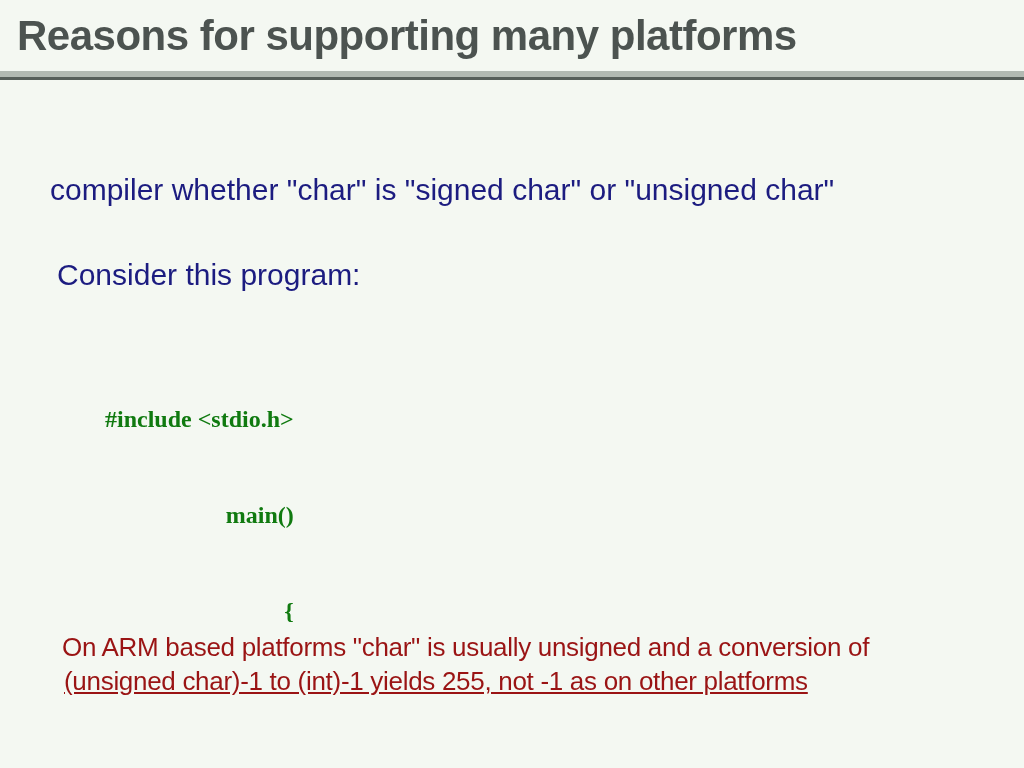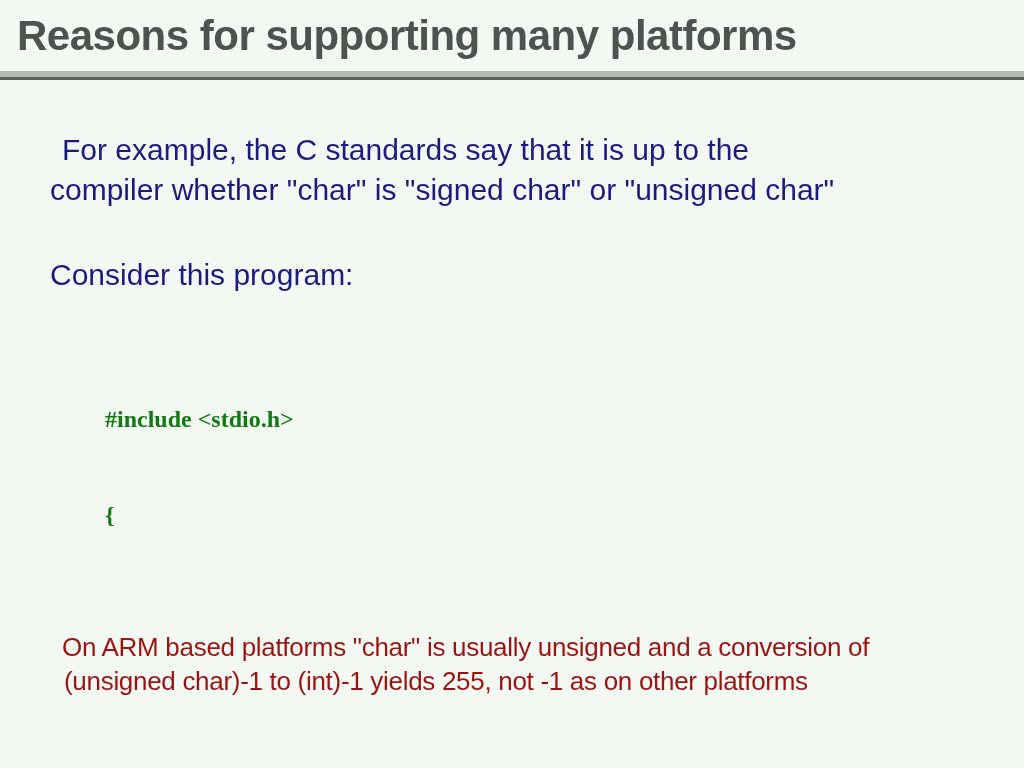--- a/index.html
+++ b/index.html
@@ -7,20 +7,21 @@
     padding: 0;
     background: #e8e8e8;
   }
   .slide {
     position: relative;
     width: 1024px;
     height: 768px;
     background: #f4f8f2;
     overflow: hidden;
     font-family: "Liberation Sans", sans-serif;
+    text-align: right;
   }
   .title {
     position: absolute;
     left: 17px;
     top: 12px;
     font-size: 42px;
     font-weight: bold;
     letter-spacing: -0.5px;
     color: #4c5350;
     white-space: nowrap;
@@ -50,21 +51,21 @@
   .intro-line-2 {
     position: absolute;
     left: 50px;
     top: 173px;
     font-size: 30px;
     color: #1c1c80;
     white-space: nowrap;
   }
   .prompt {
     position: absolute;
-    left: 50px;
+    left: 57px;
     top: 258px;
     font-size: 30px;
     color: #1c1c80;
     white-space: nowrap;
   }
   .code {
     position: absolute;
     left: 105px;
     top: 339px;
     font-size: 24px;
@@ -87,41 +88,42 @@
     white-space: nowrap;
   }
   .note-line-2 {
     position: absolute;
     left: 64px;
     top: 666px;
     font-size: 26px;
     color: #9a1414;
     letter-spacing: -0.3px;
     white-space: nowrap;
+    text-decoration: underline;
   }
 </style>
 </head>
 <body>
 
 <div class="slide">
 
   <div class="title">Reasons for supporting many platforms</div>
 
   <div class="rule">
     <div class="rule-light"></div>
     <div class="rule-dark"></div>
   </div>
 
-  <div class="intro-line-1">For example, the C standards say that it is up to the</div>
   <div class="intro-line-2">compiler whether "char" is "signed char" or "unsigned char"</div>
 
   <div class="prompt">Consider this program:</div>
 
   <div class="code">
     <div class="line">#include &lt;stdio.h&gt;</div>
+    <div class="line">main()</div>
     <div class="line">{</div>
     
     
     
     
   </div>
 
   <div class="note-line-1">On ARM based platforms "char" is usually unsigned and a conversion of</div>
   <div class="note-line-2">(unsigned char)-1 to (int)-1 yields 255, not -1 as on other platforms</div>
 

